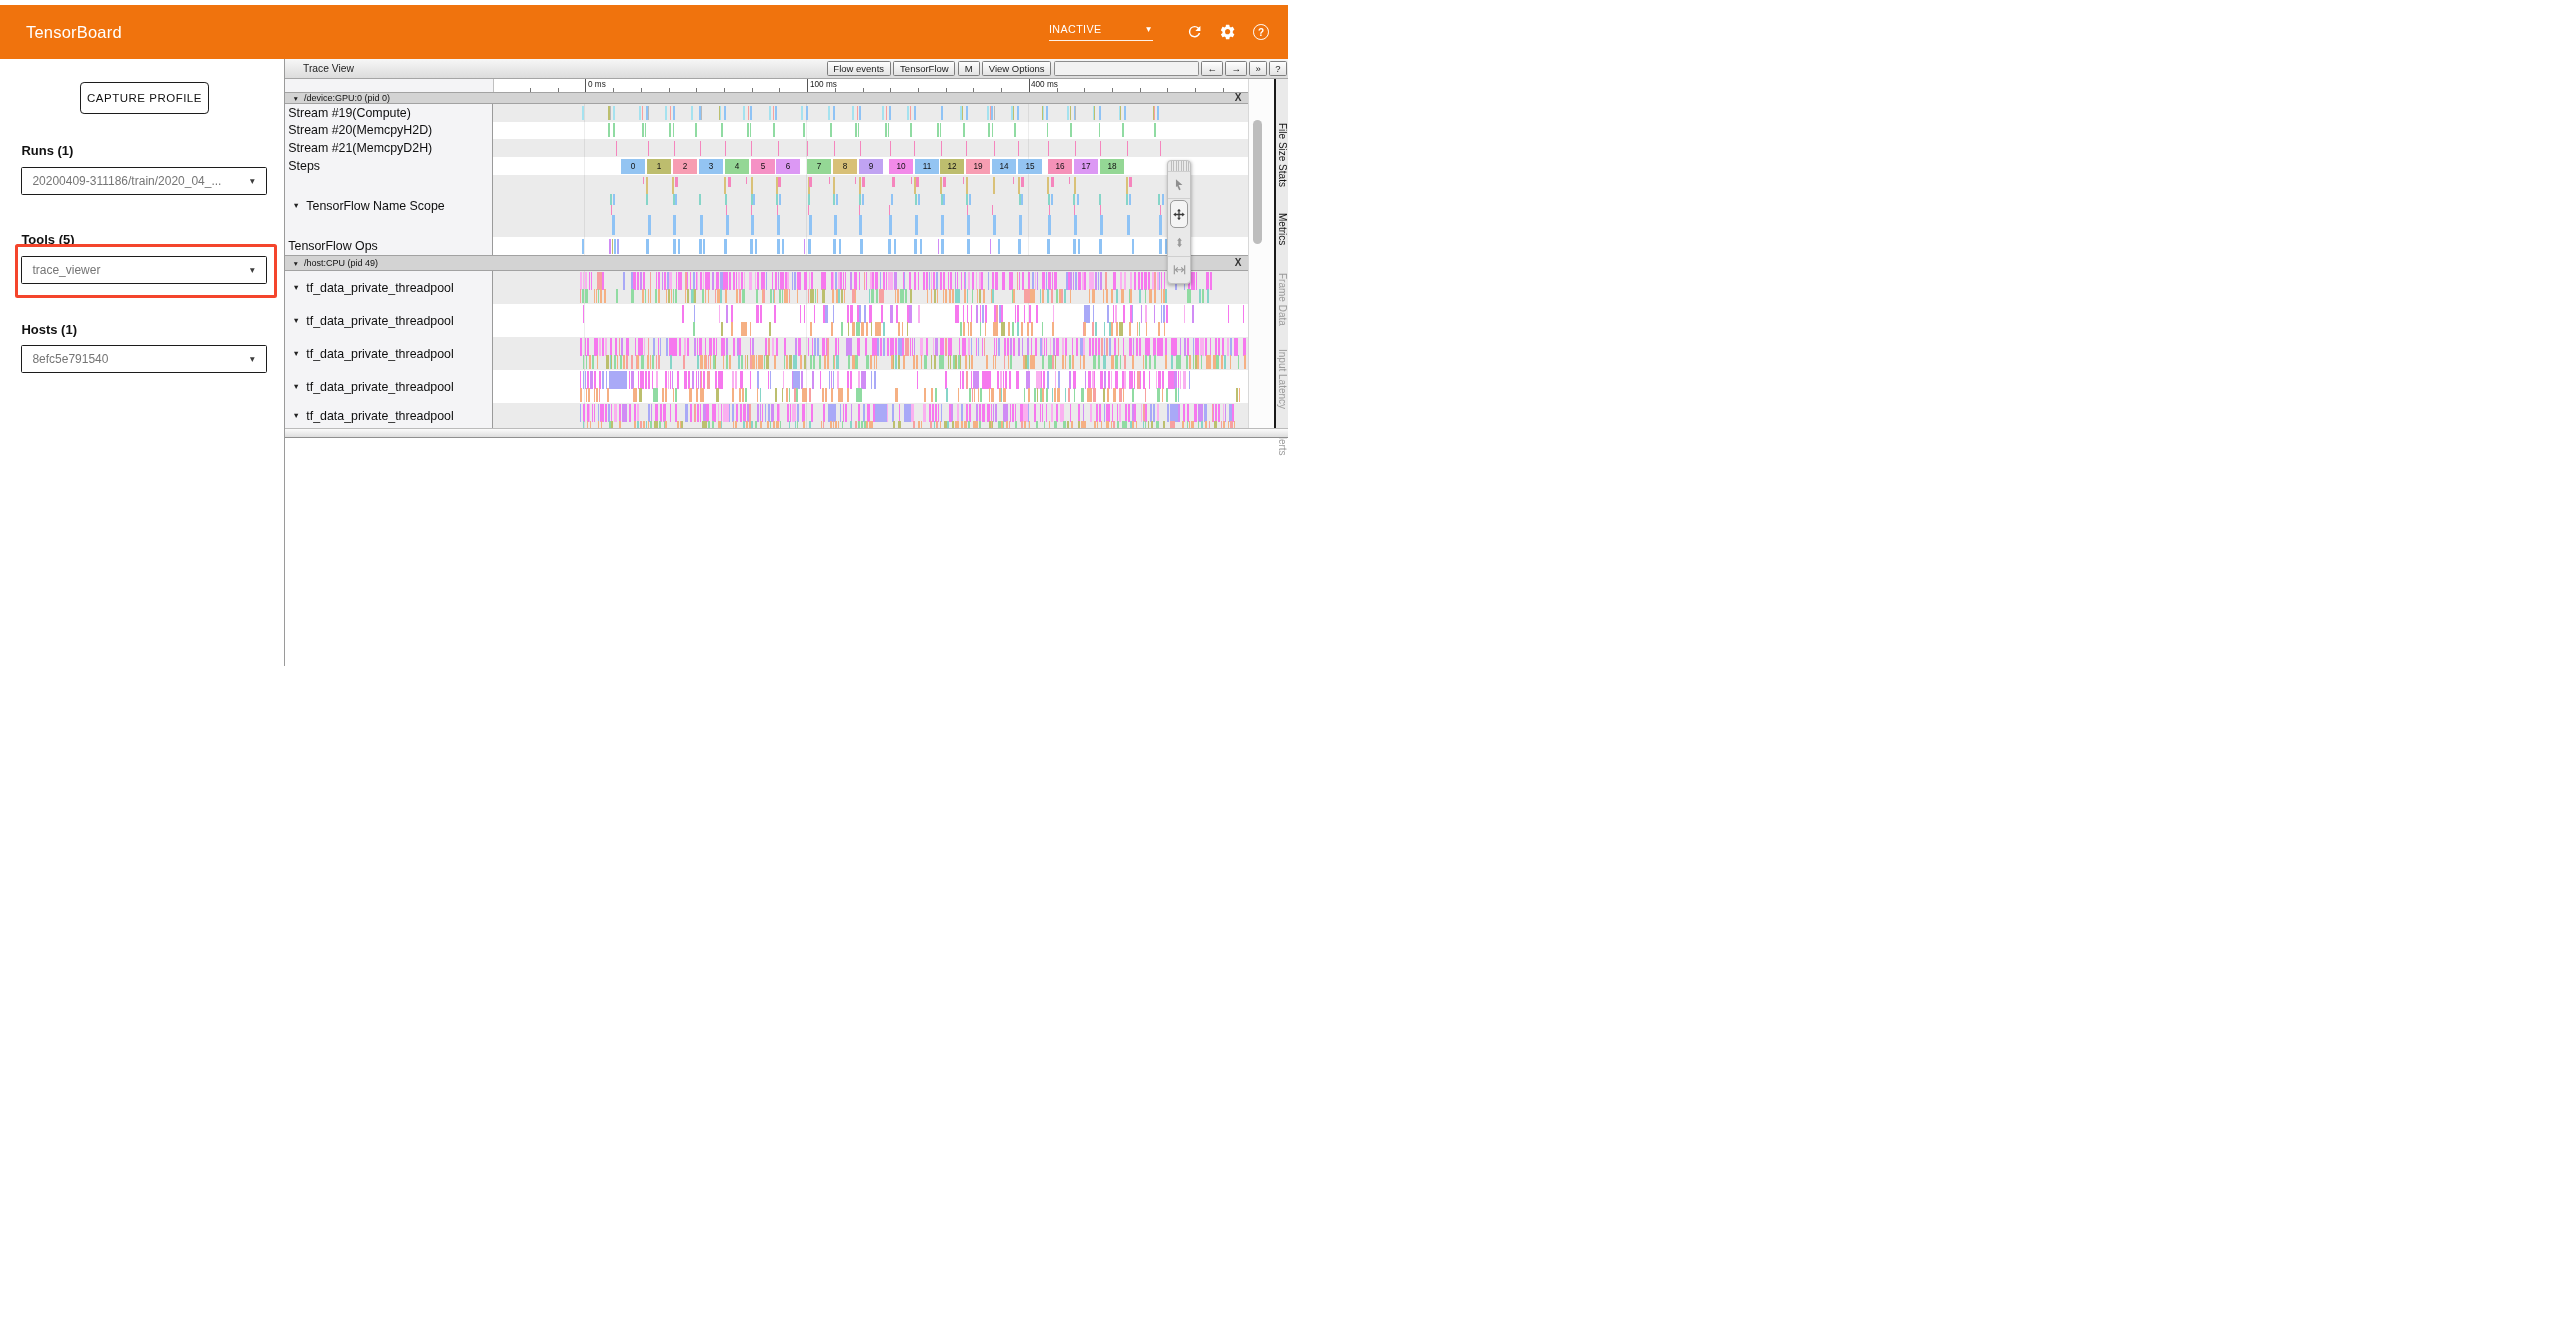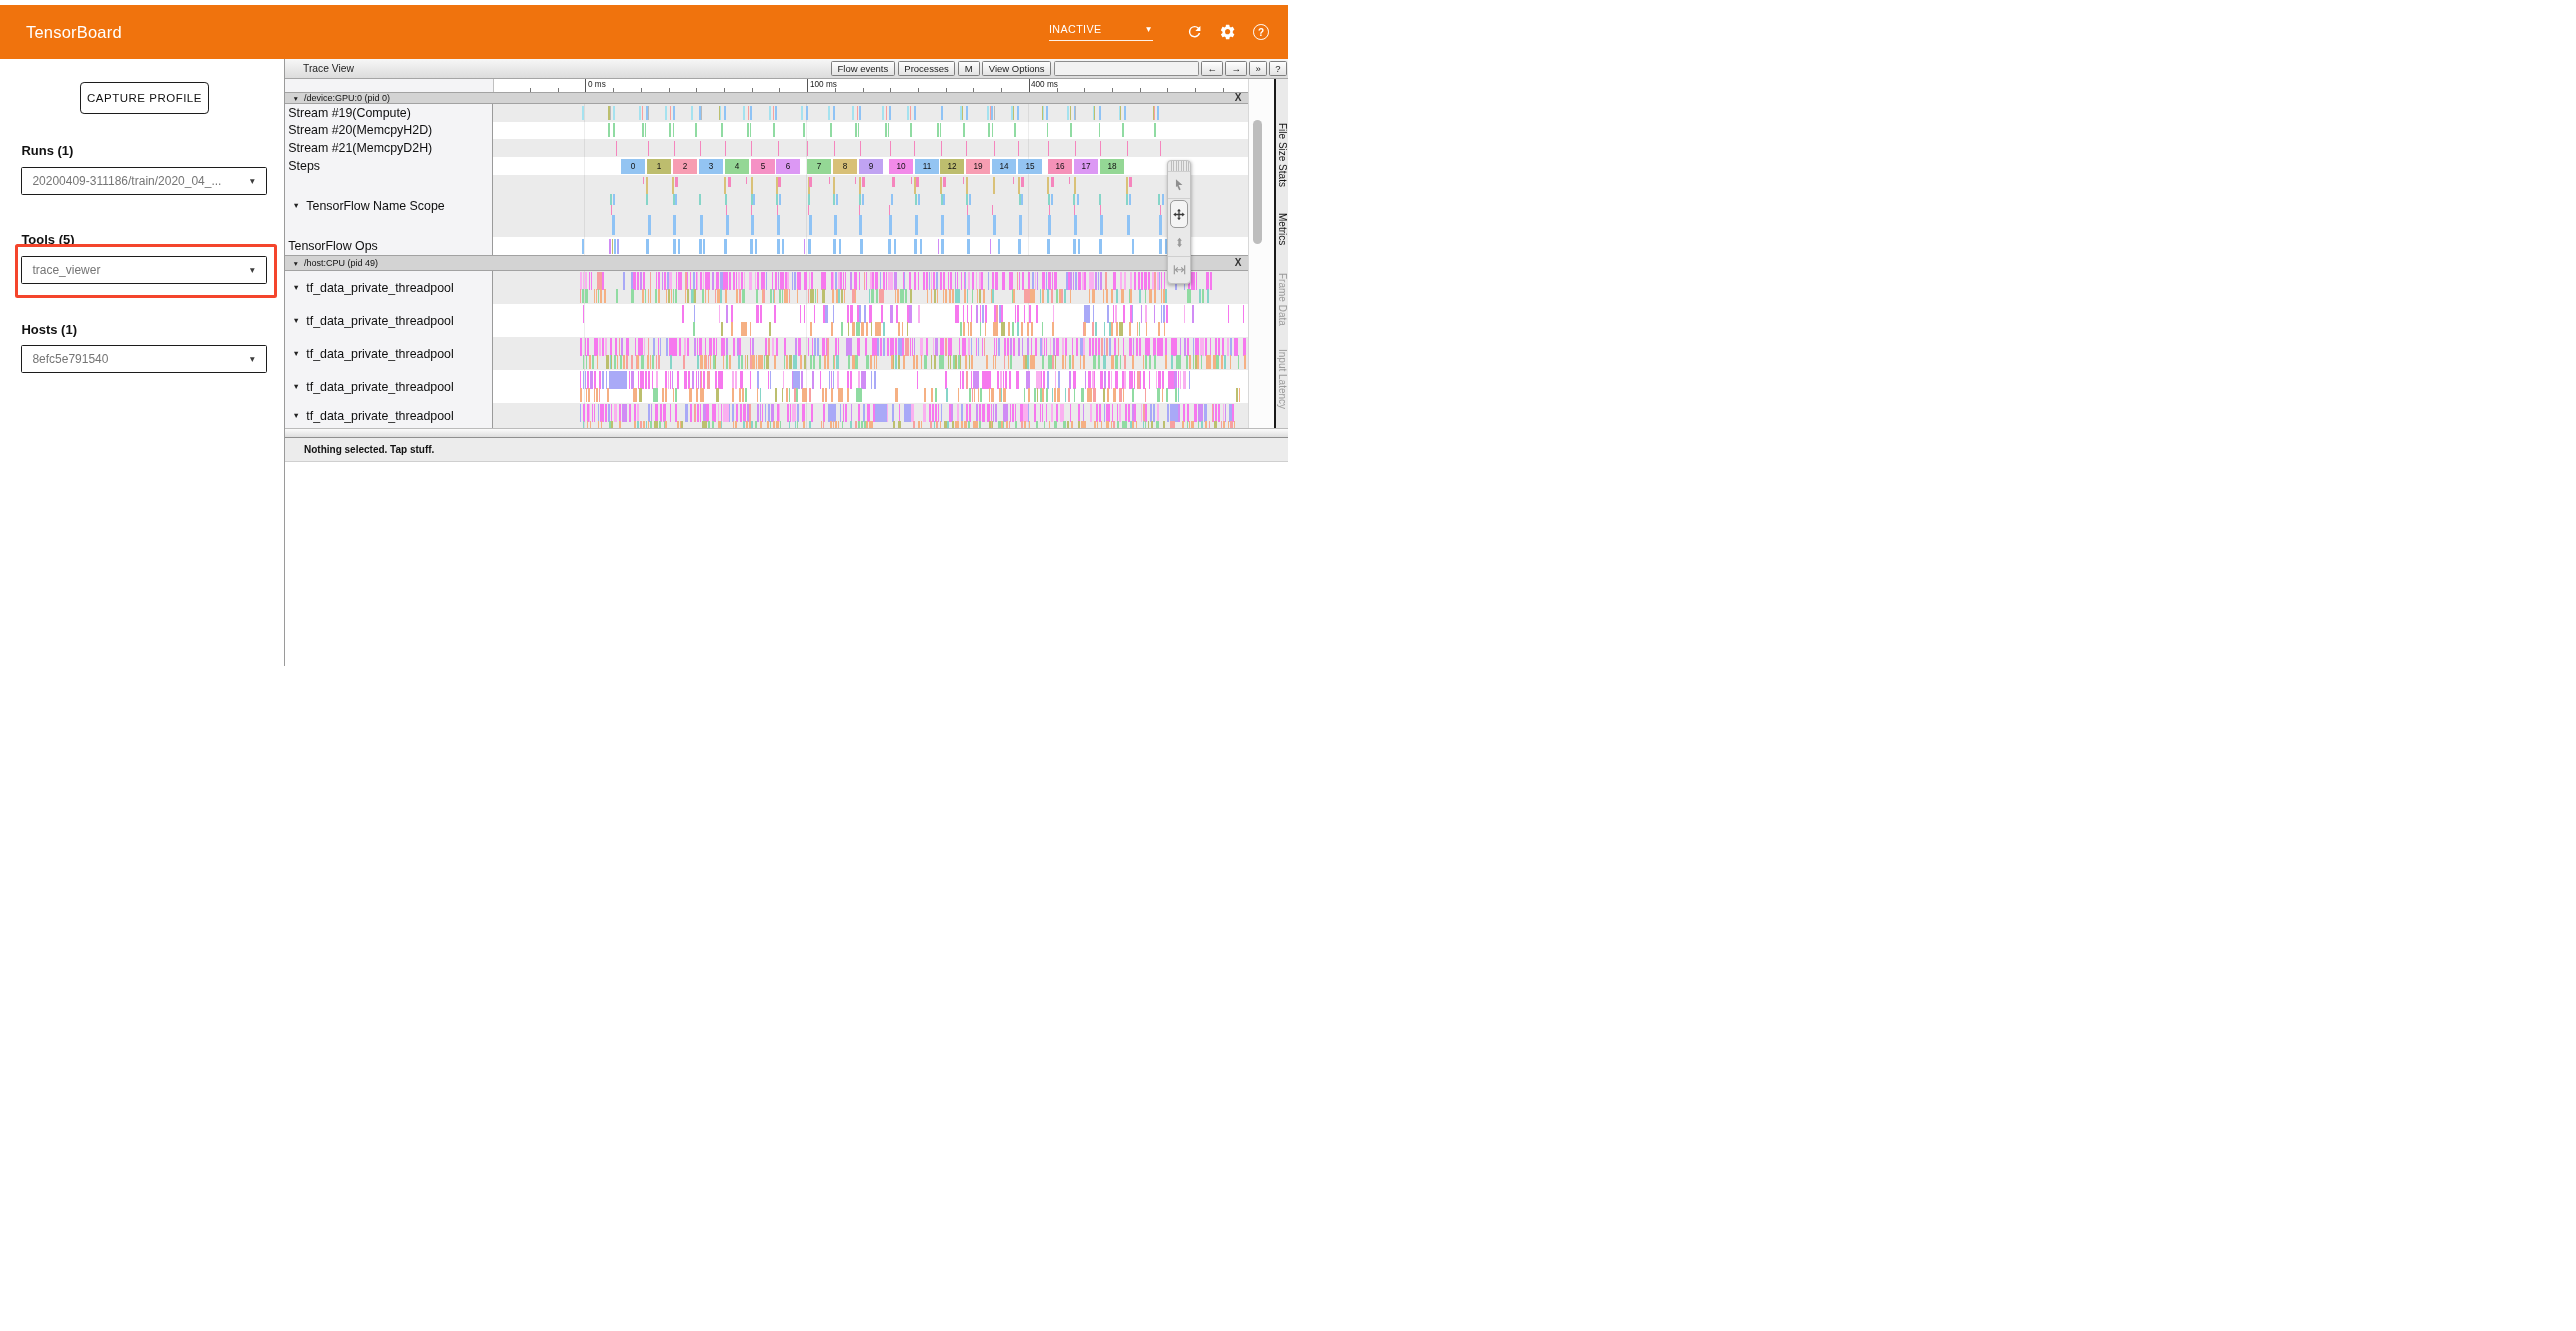--- a/index.html
+++ b/index.html
@@ -120,21 +120,21 @@
       <span>8efc5e791540</span>
       <span class="caret">▼</span>
     </div>
   </aside>
 
   <main class="tracepane">
     <div class="tv-toolbar">
       <span class="tv-title">Trace View</span>
       <div class="tv-buttons">
           <div class="tv-btn">Flow events</div>
-          <div class="tv-btn">Processes</div>
+          <div class="tv-btn">TensorFlow</div>
           <div class="tv-btn">M</div>
           <div class="tv-btn">View Options</div>
           <div class="tv-spacer"></div>
           <div class="tv-btn" style="padding: 0px 5px;">←</div>
           <div class="tv-btn" style="padding: 0px 5px;">→</div>
           <div class="tv-btn" style="padding: 0px 5px;">»</div>
           <div class="tv-btn" style="padding: 0px 5px;">?</div>
         </div>
     </div>
     <div class="ruler-left"></div>
@@ -1788,19 +1788,16 @@
     </div>
     <div class="black-line"></div>
     <div class="side-tabs">
         <div class="side-tab on" style="top: 44px;">File Size Stats</div>
         <div class="side-tab on" style="top: 134px;">Metrics</div>
         <div class="side-tab off" style="top: 194px;">Frame Data</div>
         <div class="side-tab off" style="top: 270px;">Input Latency</div>
         <div class="side-tab off" style="top: 351px;">Alerts</div>
       </div>
     <div class="divider"></div>
-    <div class="infobar">
-      <span>Nothing selected. Tap stuff.</span>
-    </div>
     <div class="whiterest"></div>
   </main>
 </div>
 
 
 </body></html>

